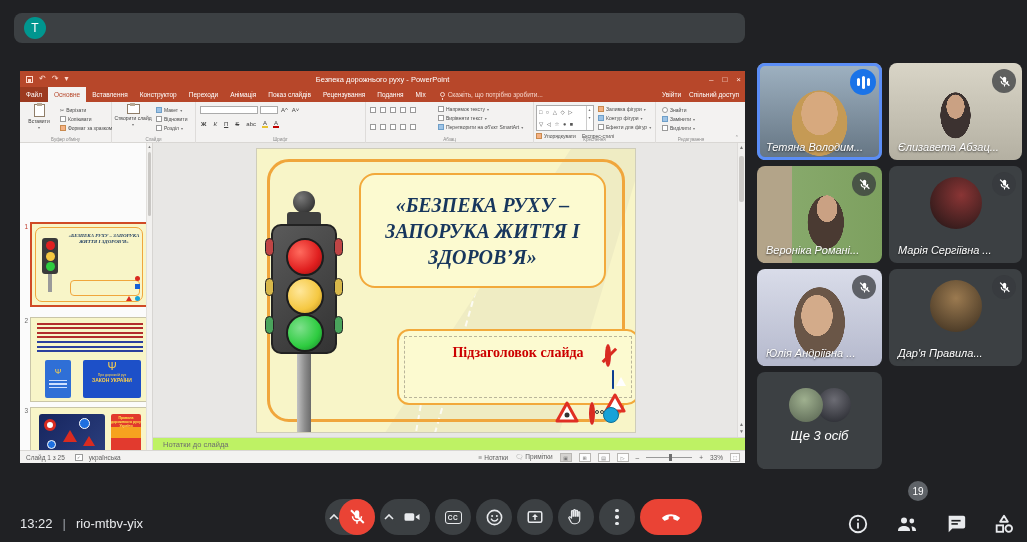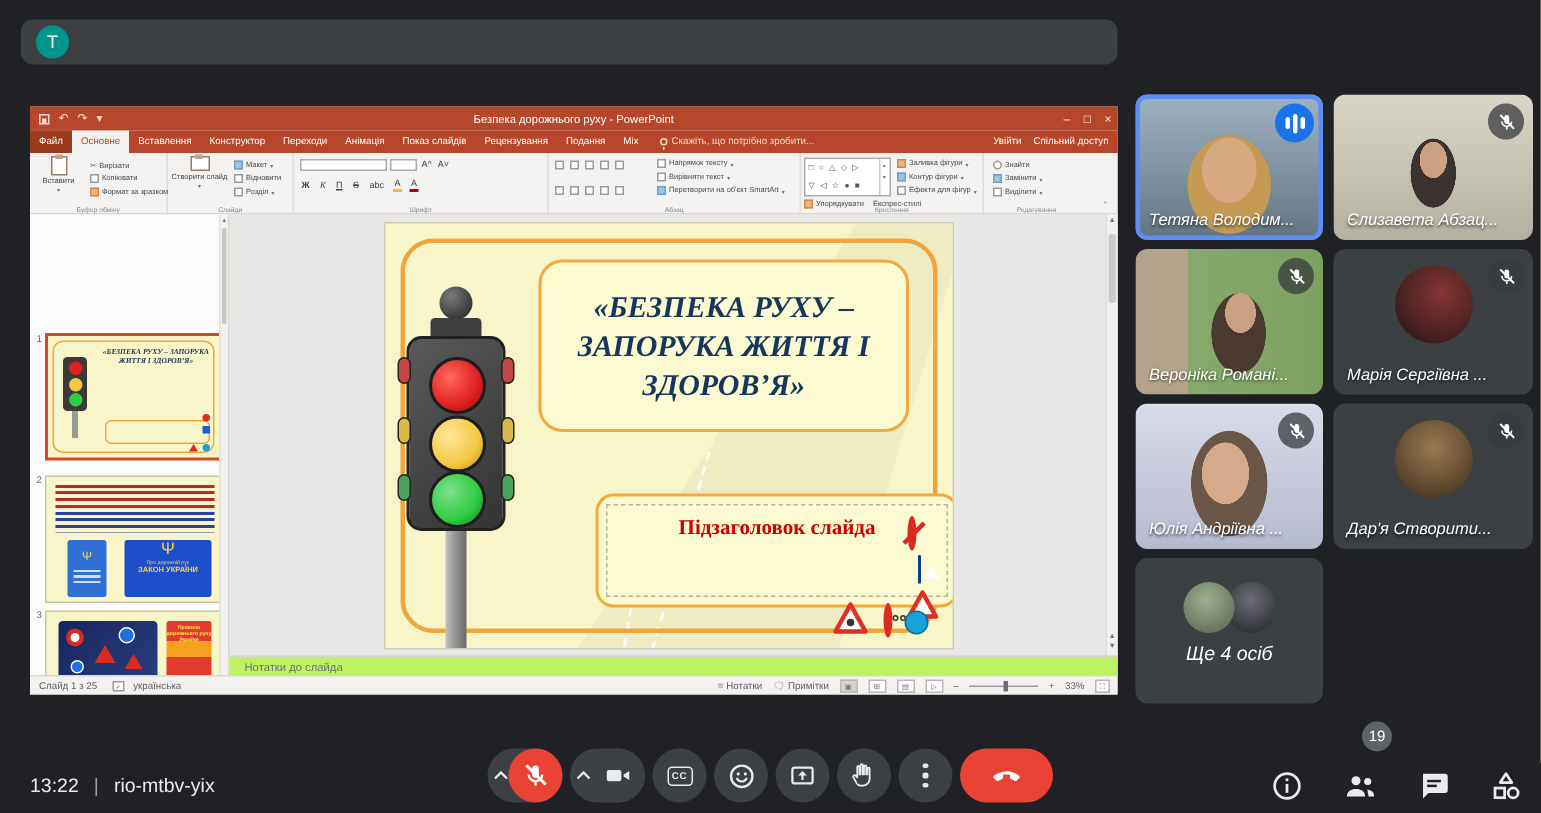--- a/index.html
+++ b/index.html
@@ -507,28 +507,28 @@
     <div class="vtile">
       <div class="muteic">
           <svg width="13" height="13" viewBox="0 0 24 24">
             <path d="M12 3a3 3 0 0 1 3 3v5a3 3 0 0 1-6 0V6a3 3 0 0 1 3-3z" fill="#fff"></path>
             <path d="M6 11a6 6 0 0 0 12 0" stroke="#fff" stroke-width="2" fill="none"></path>
             <line x1="12" y1="17" x2="12" y2="21" stroke="#fff" stroke-width="2"></line>
             <line x1="4" y1="3" x2="21" y2="20" stroke="#fff" stroke-width="2.4"></line>
           </svg>
         </div>
       <i class="avcircle" style="width:52px;height:52px;background:radial-gradient(circle at 50% 35%,#9b7a50,#3a2d1e);"></i>
-      <span class="vname">Дар'я Створити...</span>
+      <span class="vname">Дар'я Правила...</span>
     </div>
     <div class="vtile">
       <div class="more-avs">
           <i></i>
           <i></i>
         </div>
-      <span class="vname-center">Ще 4 осіб</span>
+      <span class="vname-center">Ще 3 осіб</span>
     </div>
   </div>
 
   <div class="bb-left">
     <span>13:22</span>
     <span class="sep">|</span>
     <span>rio-mtbv-yix</span>
   </div>
 
   <div class="controls">

